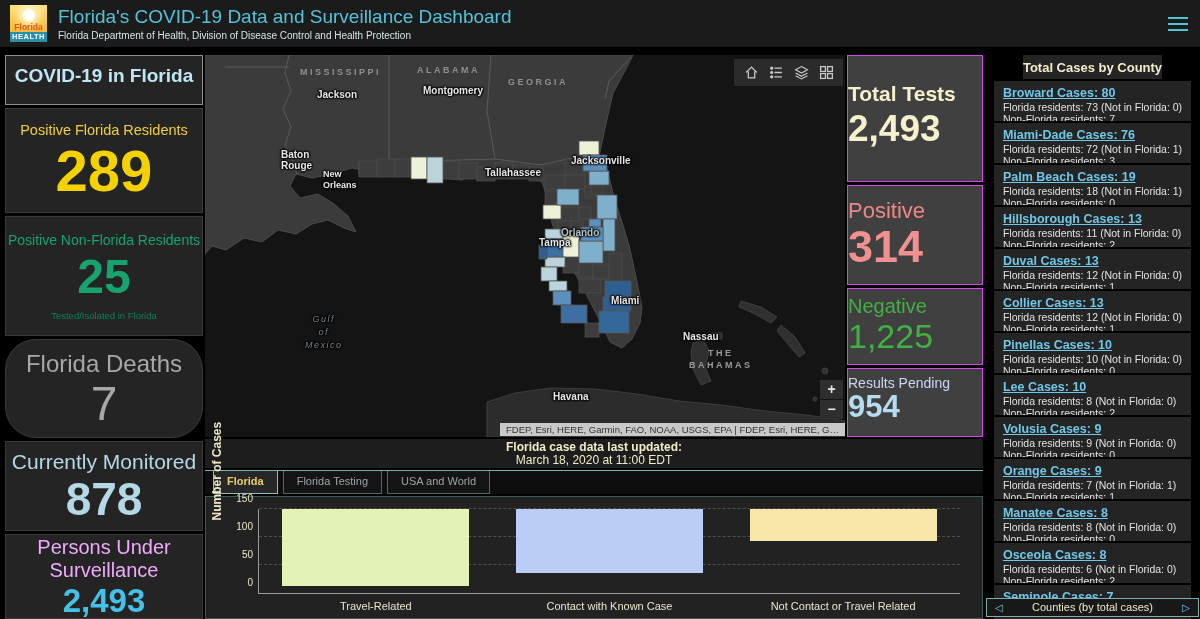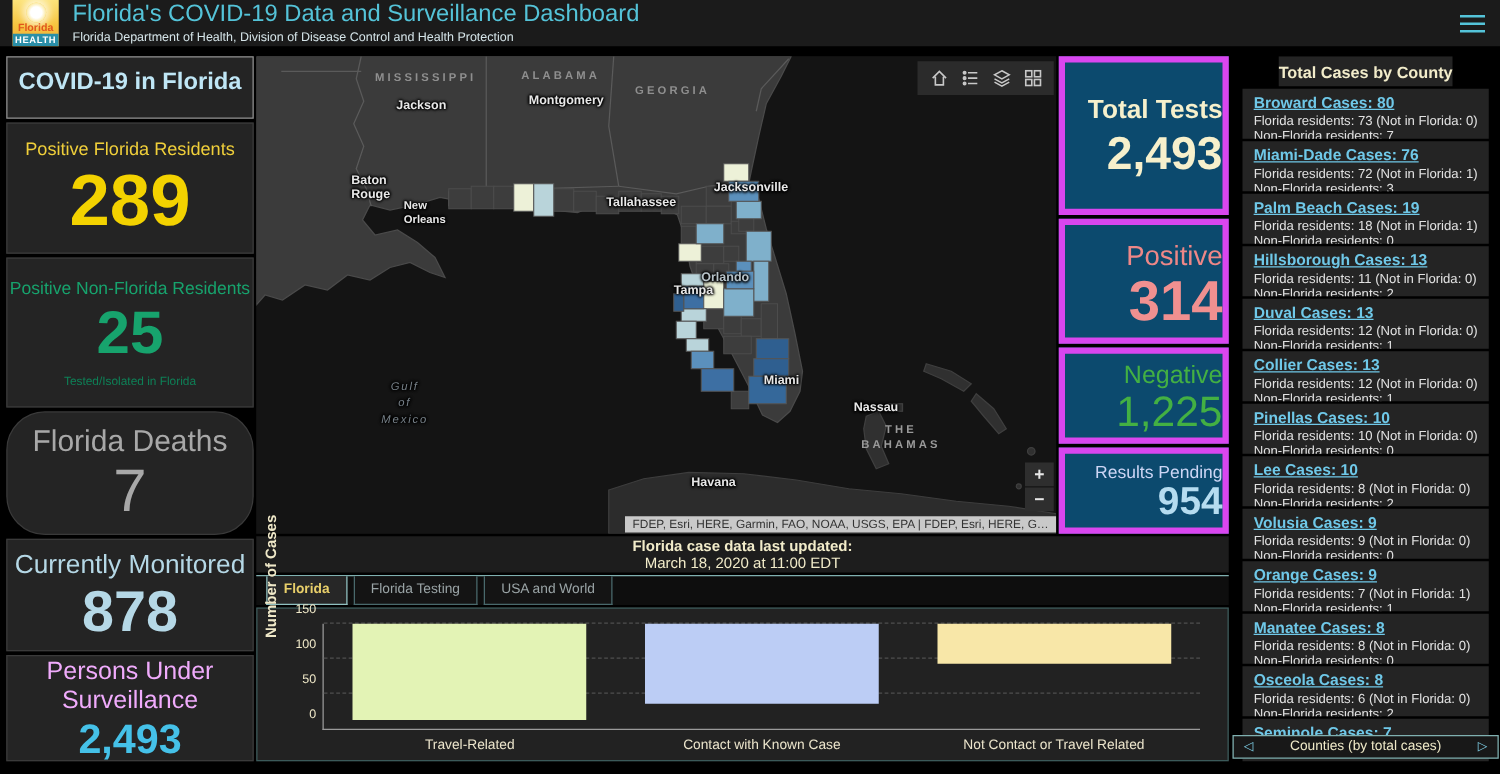--- a/index.html
+++ b/index.html
@@ -1,19 +1,19 @@
 <!DOCTYPE html>
 <html><head>
 <meta charset="utf-8">
 <style>
   * { box-sizing: border-box; }
   html,body { margin:0; padding:0; background:#000; }
   body { width:1200px; height:619px; overflow:hidden; font-family:"Liberation Sans", sans-serif; }
 
-  .app { width:1200px; height:458px; display:flex; flex-direction:column; background:#000; }
+  .app { width:1200px; height:619px; display:flex; flex-direction:column; background:#000; }
 
   
   .hdr { height:47px; background:#1b1b1b; display:flex; align-items:center; padding:0 12px 0 10px; }
   .logo { width:37px; height:37px; background:linear-gradient(180deg,#fce37a 0%,#f6c43e 55%,#f0a83a 100%); position:relative; display:flex; flex-direction:column; justify-content:flex-end; overflow:hidden; flex:none; }
   .logo .sun { position:absolute; top:2px; left:50%; transform:translateX(-50%); width:16px; height:16px; border-radius:50%; background:radial-gradient(circle,#fff 0 40%,#fbe9a0 70%,transparent 72%); box-shadow:0 0 6px 3px rgba(255,255,255,.65); }
   .logo .fl { font-size:8.5px; font-weight:bold; color:#e0561c; text-align:center; line-height:9px; position:relative; }
   .logo .hl { background:#2a8fa8; color:#fff; font-size:7.5px; font-weight:bold; text-align:center; line-height:10px; letter-spacing:.5px; position:relative; }
   .hdr-text { margin-left:11px; flex:1; }
   .hdr-title { color:#54c3d8; font-size:19px; line-height:22px; font-weight:normal; }
   .hdr-sub { color:#d5e4e8; font-size:10px; margin-top:2px; }
@@ -56,21 +56,21 @@
   .muted-city { color:#b7c2c8; }
   .sea-label { color:#78828a; font-style:italic; font-weight:normal; font-size:9px; letter-spacing:1.5px; text-align:center; line-height:13px; }
   .bah-label { color:#9a9a9a; font-weight:bold; font-size:9px; letter-spacing:2.5px; text-align:center; text-shadow:none; line-height:12px; }
   .map-controls { position:absolute; top:4px; right:2px; height:27px; background:#2b2b2b; display:flex; align-items:center; gap:7px; padding:0 8px; }
   .mc-btn { width:18px; height:18px; display:flex; align-items:center; justify-content:center; cursor:pointer; }
   .zoom-ctl { position:absolute; right:2px; bottom:17px; width:23px; }
   .zoom-btn { width:23px; height:19px; background:#2e2e2e; color:#e8e8e8; font-size:14px; font-weight:bold; text-align:center; line-height:18px; cursor:pointer; margin-bottom:1px; }
   .attrib { position:absolute; right:0; bottom:1px; background:#c9c9c9; color:#333; font-size:9.5px; padding:1px 6px; max-width:470px; white-space:nowrap; overflow:hidden; }
 
   .tstats { width:136px; flex:none; display:flex; flex-direction:column; gap:3px; }
-  .tp { background:#0c4a6e; border:5px solid #d946ef; text-align:right; display:flex; flex-direction:column; justify-content:flex-start; padding-top:10px; }
+  .tp { background:#404040; border:1px solid #d946ef; text-align:left; display:flex; flex-direction:column; justify-content:flex-start; padding-top:10px; }
   .tp1 { height:127px; padding-top:26px; }
   .tp1 .t { color:#f6f0cc; font-size:21px; font-weight:bold; }
   .tp1 .v { color:#f6f0cc; font-size:37px; font-weight:bold; margin-top:2px; }
   .tp2 { height:100px; padding-top:12px; }
   .tp2 .t { color:#ee8787; font-size:22px; }
   .tp2 .v { color:#f09090; font-size:45px; font-weight:bold; line-height:46px; }
   .tp3 { height:77px; padding-top:6px; }
   .tp3 .t { color:#43b043; font-size:20px; }
   .tp3 .v { color:#43b043; font-size:34px; font-weight:normal; line-height:36px; }
   .tp4 { height:69px; padding-top:6px; }
@@ -248,21 +248,21 @@
           <span class="map-label" style="left:112px;top:34px">Jackson</span>
           <span class="map-label" style="left:218px;top:30px">Montgomery</span>
           <span class="map-label" style="left:76px;top:94px">Baton
 Rouge</span>
           <span class="map-label small-city" style="left:118px;top:114px">New
 Orleans</span>
           <span class="map-label" style="left:280px;top:112px">Tallahassee</span>
           <span class="map-label" style="left:366px;top:100px">Jacksonville</span>
           <span class="map-label muted-city" style="left:356px;top:172px">Orlando</span>
           <span class="map-label" style="left:334px;top:182px">Tampa</span>
-          <span class="map-label" style="left:406px;top:254px">Miami</span>
+          <span class="map-label" style="left:406px;top:240px">Miami</span>
           <span class="map-label" style="left:348px;top:336px">Havana</span>
           <span class="map-label" style="left:478px;top:276px">Nassau</span>
           <span class="map-label bah-label" style="left:484px;top:292px">THE
 BAHAMAS</span>
           <span class="map-label sea-label" style="left:100px;top:258px">Gulf
 of
 Mexico</span>
 
           <div class="map-controls">
             <span class="mc-btn">

